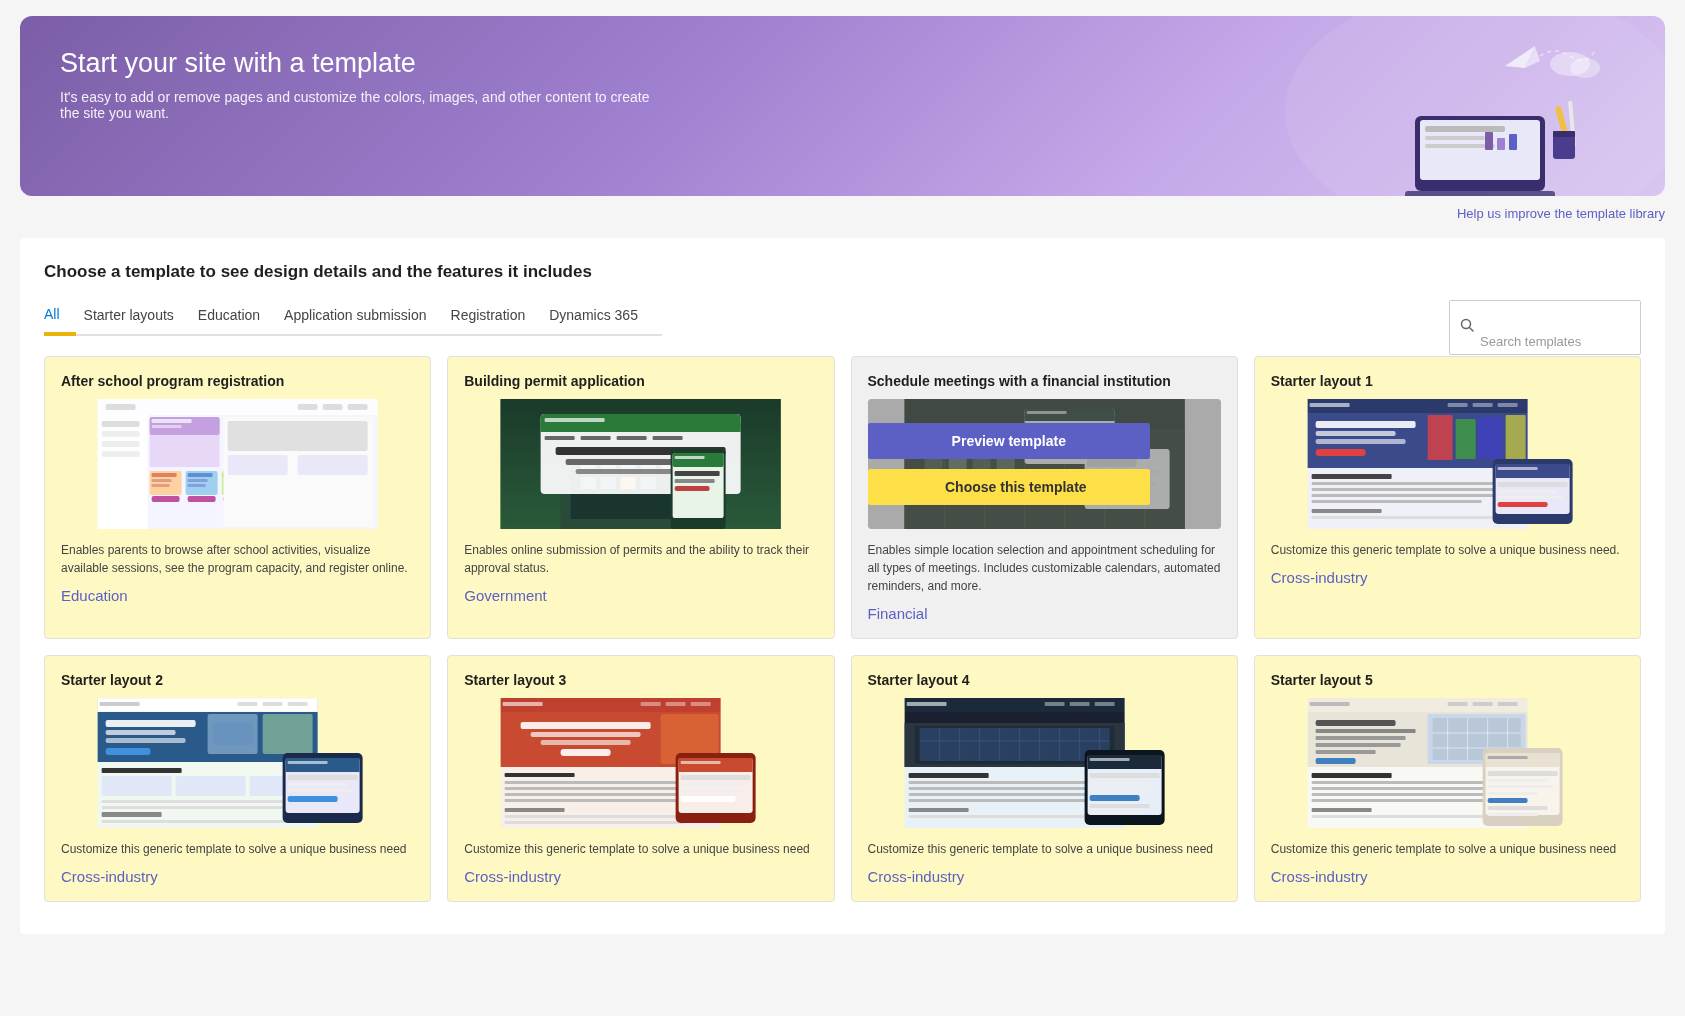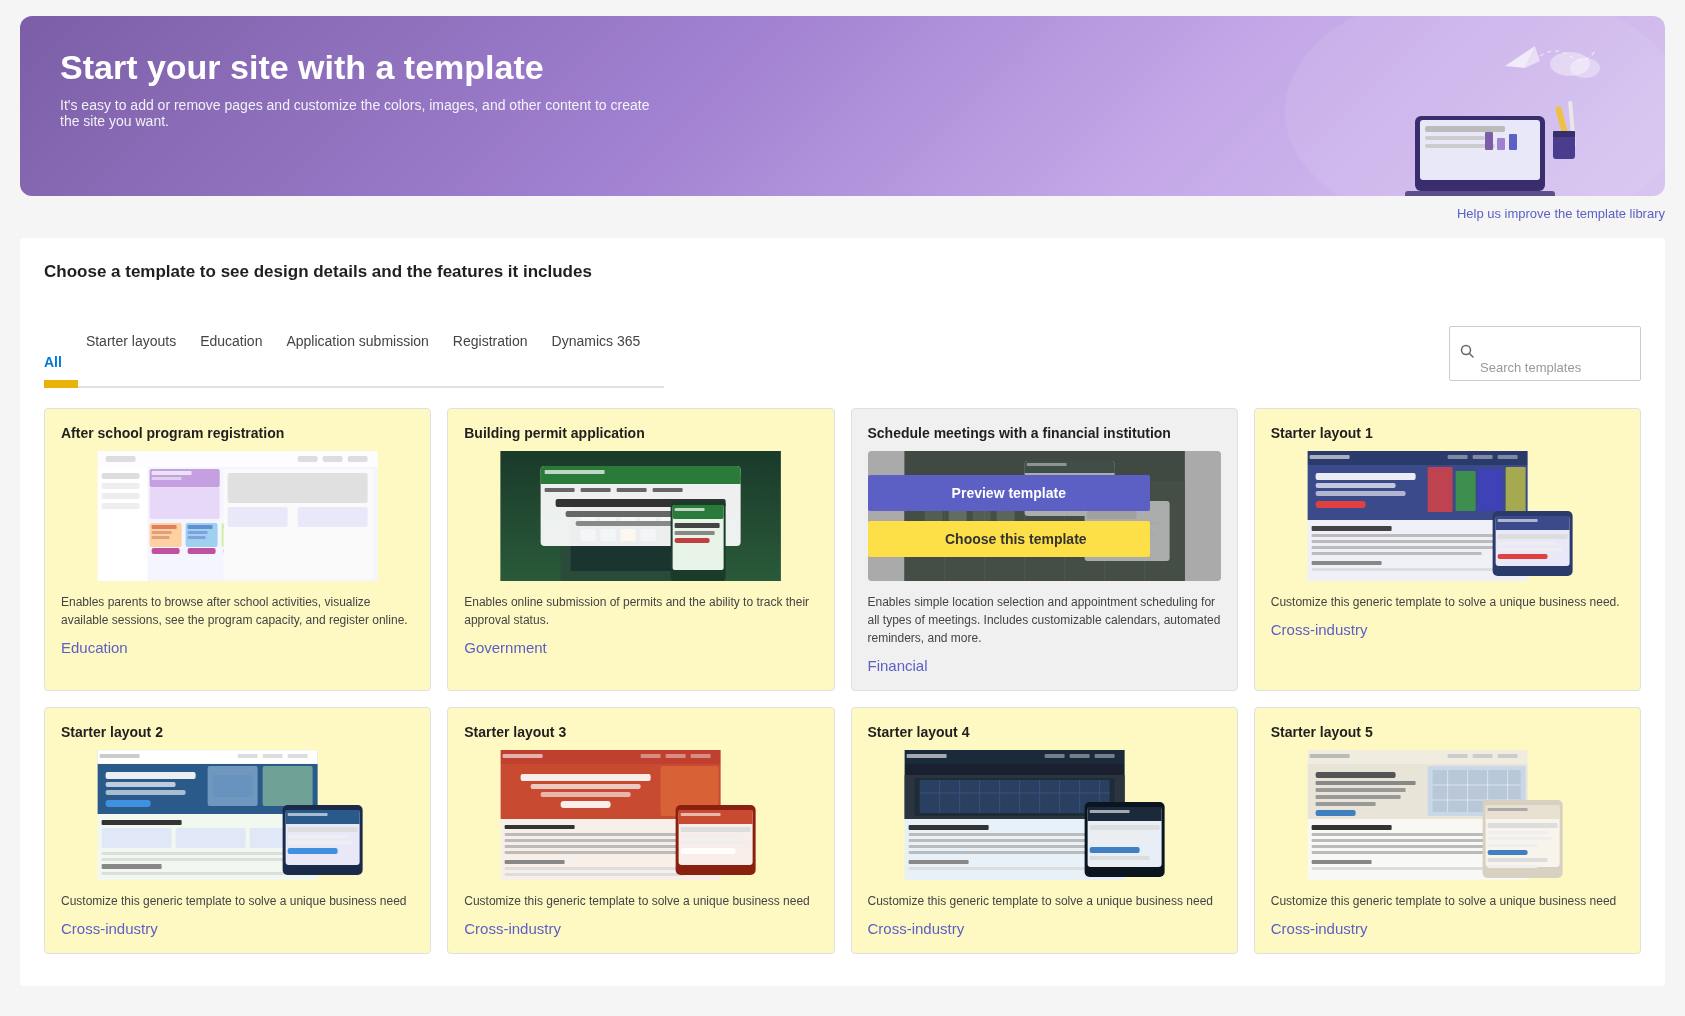--- a/index.html
+++ b/index.html
@@ -18,22 +18,22 @@
     .hero::before {
       content: '';
       position: absolute;
       top: -30px; right: -20px;
       width: 400px; height: 250px;
       background: rgba(255,255,255,0.08);
       border-radius: 50%;
     }
     .hero-title {
       color: #fff;
-      font-size: 34px;
-      font-weight: 700;
+      font-size: 27px;
+      font-weight: 400;
       margin-bottom: 10px;
     }
     .hero-subtitle {
       color: rgba(255,255,255,0.9);
       font-size: 14px;
       max-width: 600px;
     }
     .hero-illustration {
       position: absolute;
       right: 60px;
@@ -82,23 +82,22 @@
       font-size: 14px;
       color: #444;
       cursor: pointer;
       margin-right: 8px;
       border-bottom: 2px solid transparent;
       margin-bottom: -2px;
       white-space: nowrap;
     }
     .tab.active {
       color: #0078d4;
-      border-bottom: 8px solid #eab308;
-      font-weight: 700;
-      margin-top: 48px;
+      border-bottom: 4px solid #eab308;
+      font-weight: 400;
     }
 
     
     .tabs-search-row {
       display: flex;
       align-items: center;
       justify-content: space-between;
     }
     .tabs-left { display: flex; align-items: flex-end; flex: 1; }
     .search-box {

